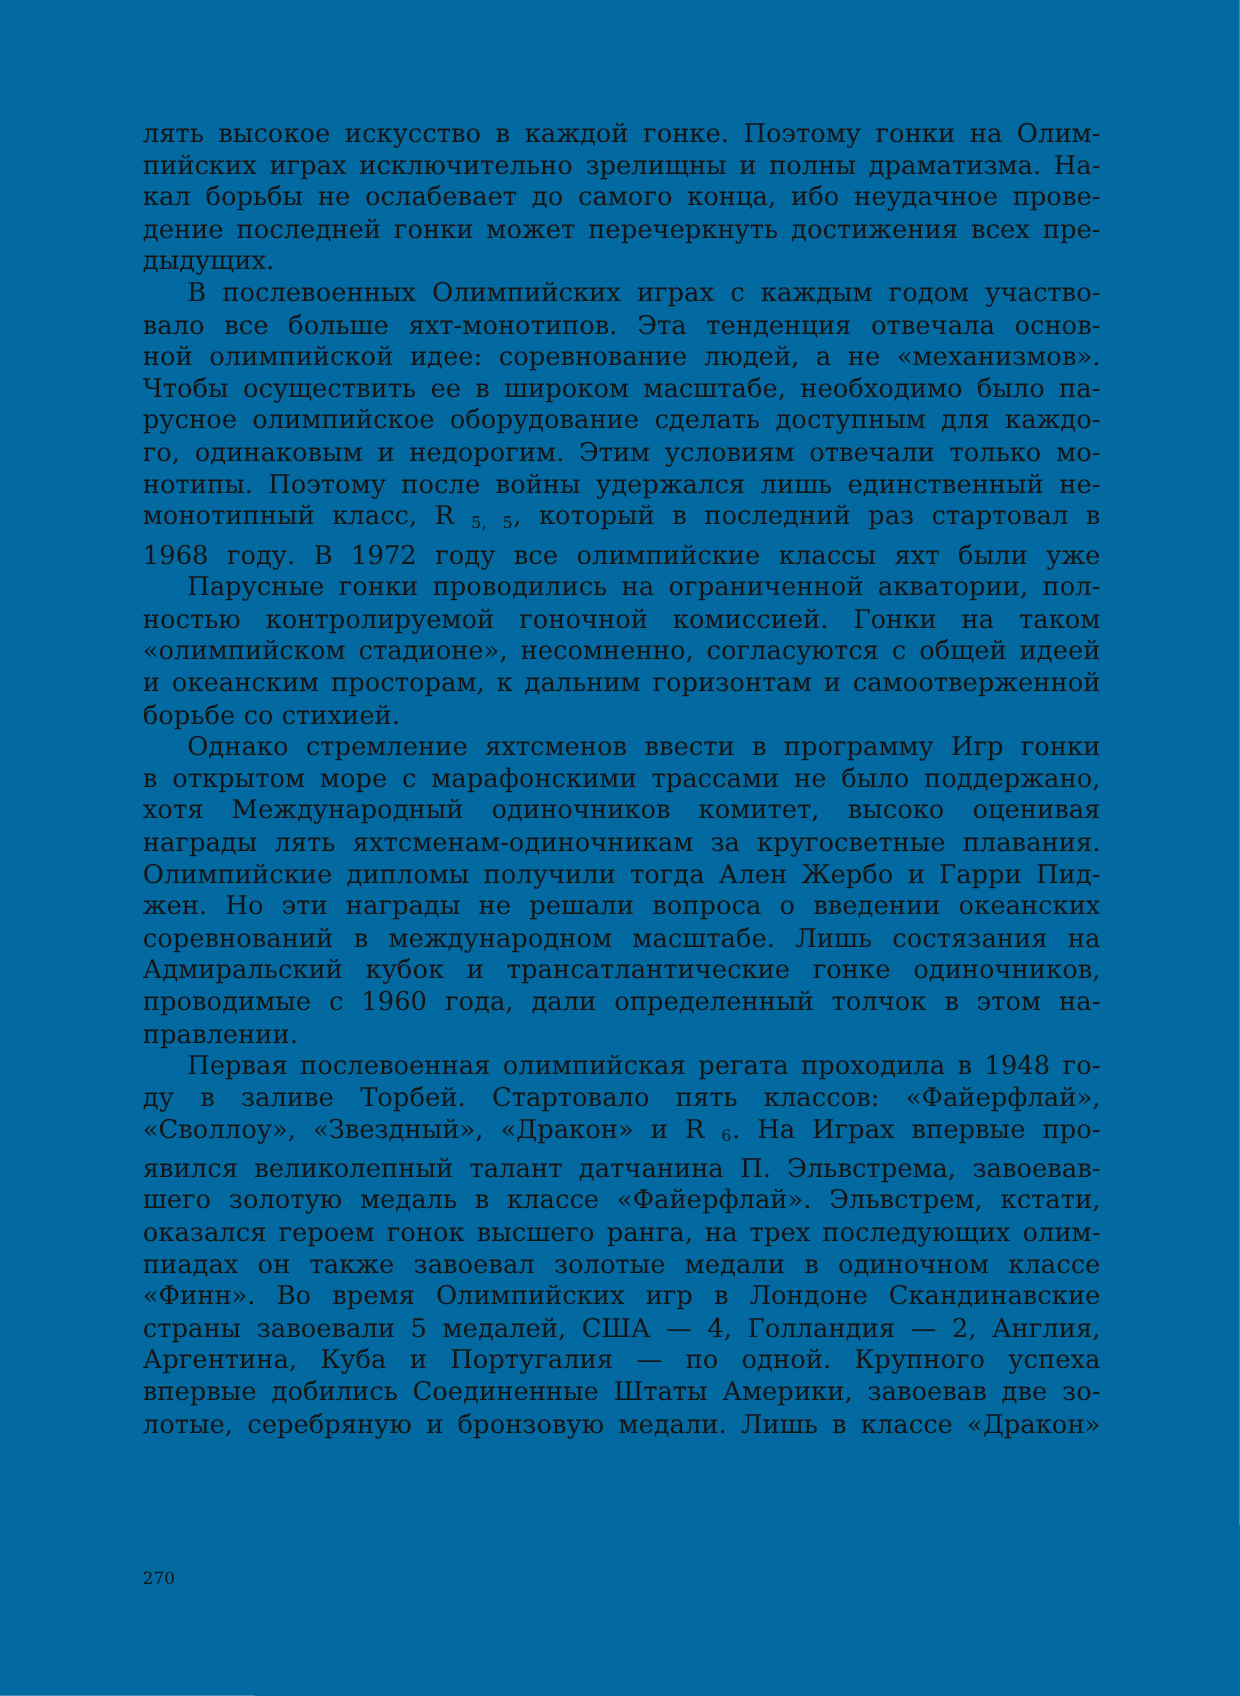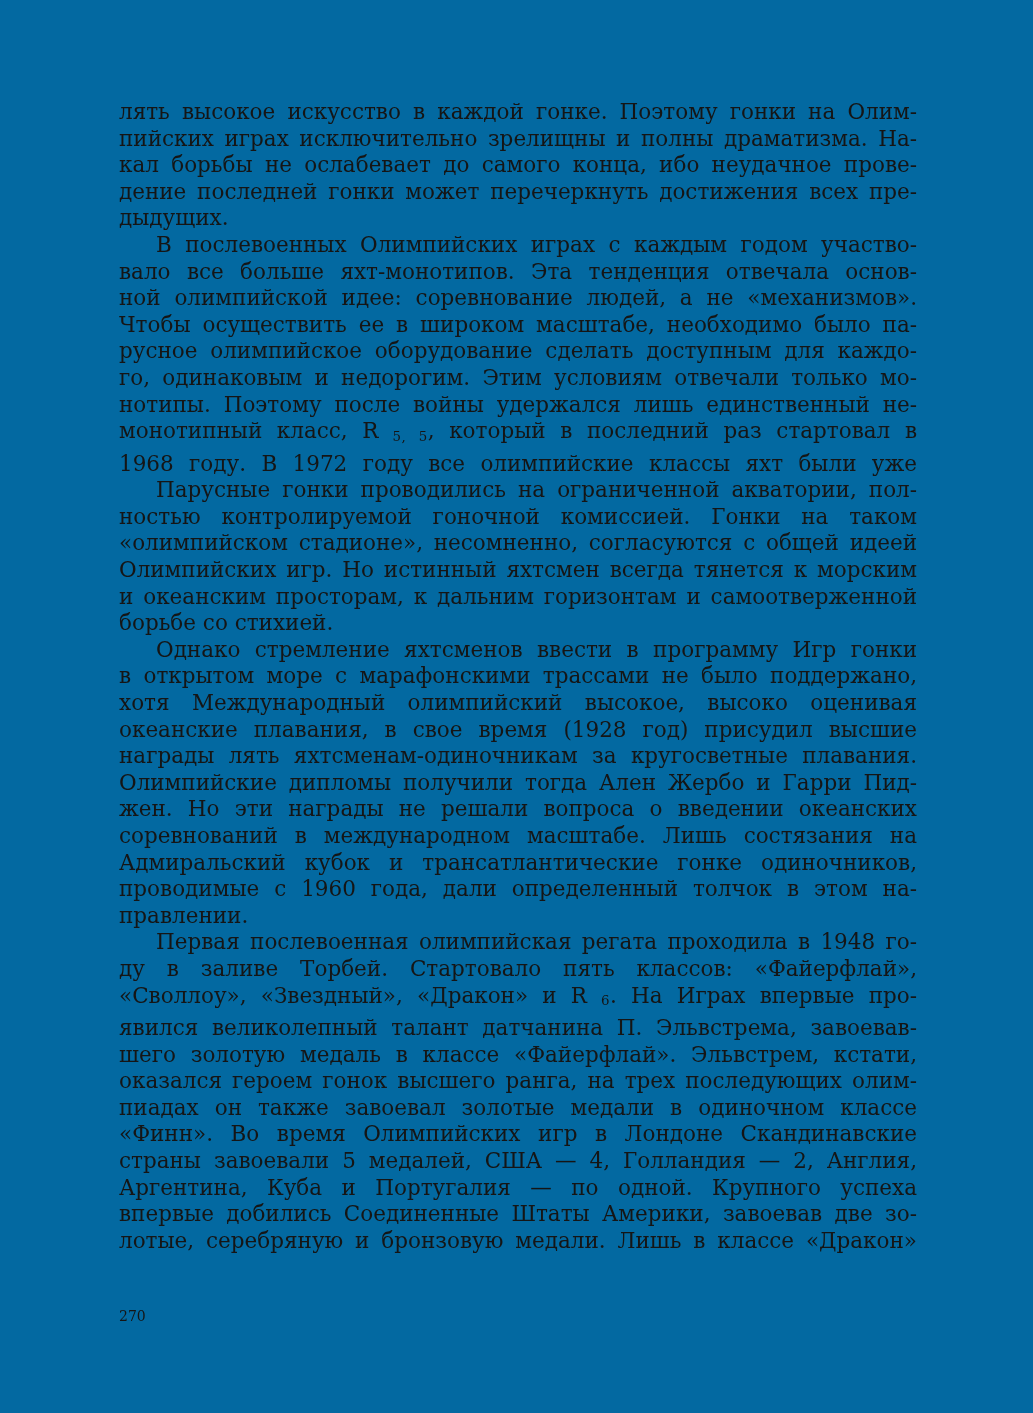--- a/index.html
+++ b/index.html
@@ -72,29 +72,27 @@
         <div class="line">русное олимпийское оборудование сделать доступным для каждо-</div>
         <div class="line">го, одинаковым и недорогим. Этим условиям отвечали только мо-</div>
         <div class="line">нотипы. Поэтому после войны удержался лишь единственный не-</div>
         <div class="line">монотипный класс, R<sub>5, 5</sub>, который в последний раз стартовал в</div>
         <div class="line">1968 году. В 1972 году все олимпийские классы яхт были уже</div>
       </div>
       <div class="paragraph">
         <div class="line indent">Парусные гонки проводились на ограниченной акватории, пол-</div>
         <div class="line">ностью контролируемой гоночной комиссией. Гонки на таком</div>
         <div class="line">«олимпийском стадионе», несомненно, согласуются с общей идеей</div>
-        <div class="line">Олимпийских игр. Но истинный яхтсмен всегда тянется к морским</div>
         <div class="line">и океанским просторам, к дальним горизонтам и самоотверженной</div>
         <div class="line flush-left">борьбе со стихией.</div>
       </div>
       <div class="paragraph">
         <div class="line indent">Однако стремление яхтсменов ввести в программу Игр гонки</div>
         <div class="line">в открытом море с марафонскими трассами не было поддержано,</div>
-        <div class="line">хотя Международный олимпийский высокое, высоко оценивая</div>
-        <div class="line">океанские плавания, в свое время (1928 год) присудил высшие</div>
+        <div class="line">хотя Международный одиночников комитет, высоко оценивая</div>
         <div class="line">награды лять яхтсменам-одиночникам за кругосветные плавания.</div>
         <div class="line">Олимпийские дипломы получили тогда Ален Жербо и Гарри Пид-</div>
         <div class="line">жен. Но эти награды не решали вопроса о введении океанских</div>
         <div class="line">соревнований в международном масштабе. Лишь состязания на</div>
         <div class="line">Адмиральский кубок и трансатлантические гонке одиночников,</div>
         <div class="line">проводимые с 1960 года, дали определенный толчок в этом на-</div>
         <div class="line flush-left">правлении.</div>
       </div>
       <div class="paragraph">
         <div class="line indent">Первая послевоенная олимпийская регата проходила в 1948 го-</div>

